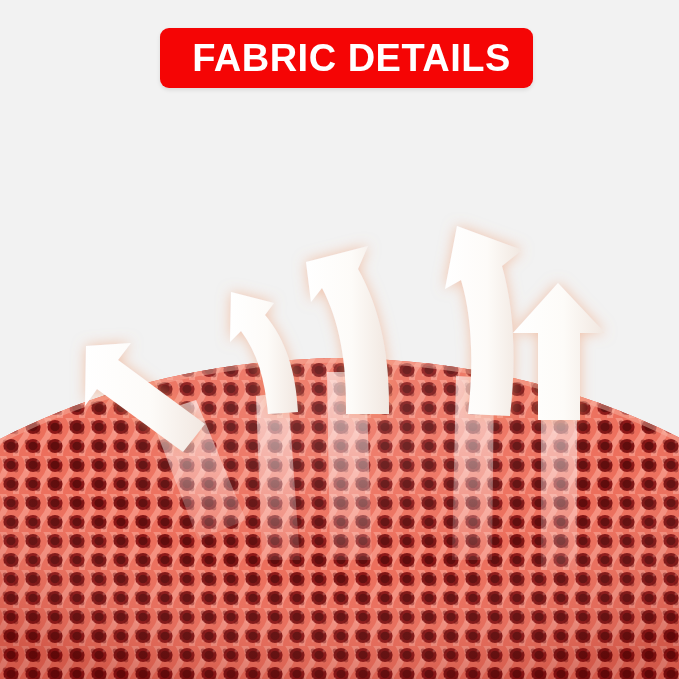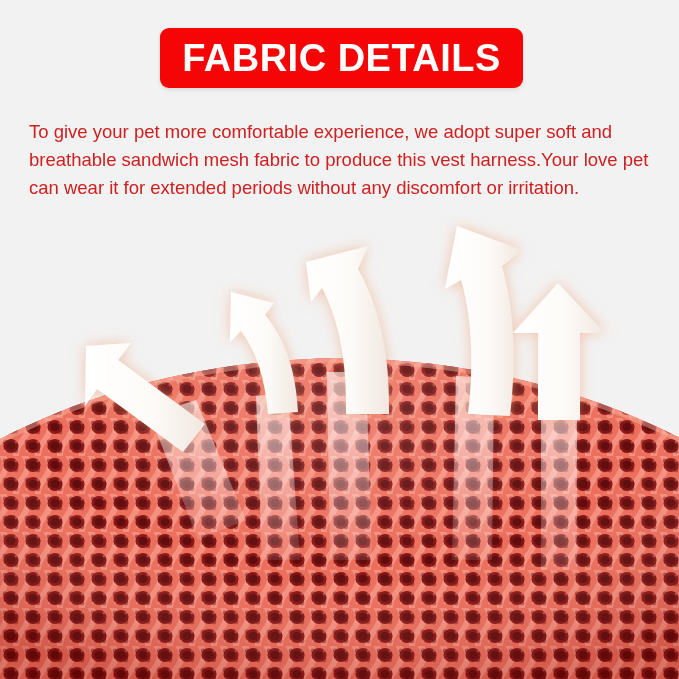--- a/index.html
+++ b/index.html
@@ -22,20 +22,21 @@
     left: 160px;
     top: 28px;
     width: 363px;
     height: 60px;
     background: #f50505;
     border-radius: 9px;
     box-shadow: 0 2px 4px rgba(0,0,0,0.10);
     display: flex;
     align-items: center;
     justify-content: center;
+    padding-left: 10px;
   }
   #title-badge-text {
     color: #ffffff;
     font-family: "Liberation Sans", sans-serif;
     font-weight: bold;
     font-size: 38px;
     letter-spacing: 0.5px;
     line-height: 1;
     white-space: nowrap;
   }
@@ -205,15 +206,14 @@
                  L 513 333
                  Z" fill="url(#arrowFill)"></path>
       </g>
     </svg>
   </div>
 
   <div id="title-badge">
     <span id="title-badge-text">FABRIC DETAILS</span>
   </div>
 
-  <p id="body-paragraph">To give your pet more comfortable experience, we adopt super soft and breathable sandwich mesh fabric to produce this vest harness.Your love pet can wear it for extended periods without any discomfort or irritation.</p>
 
 </div>
 
 </body></html>

